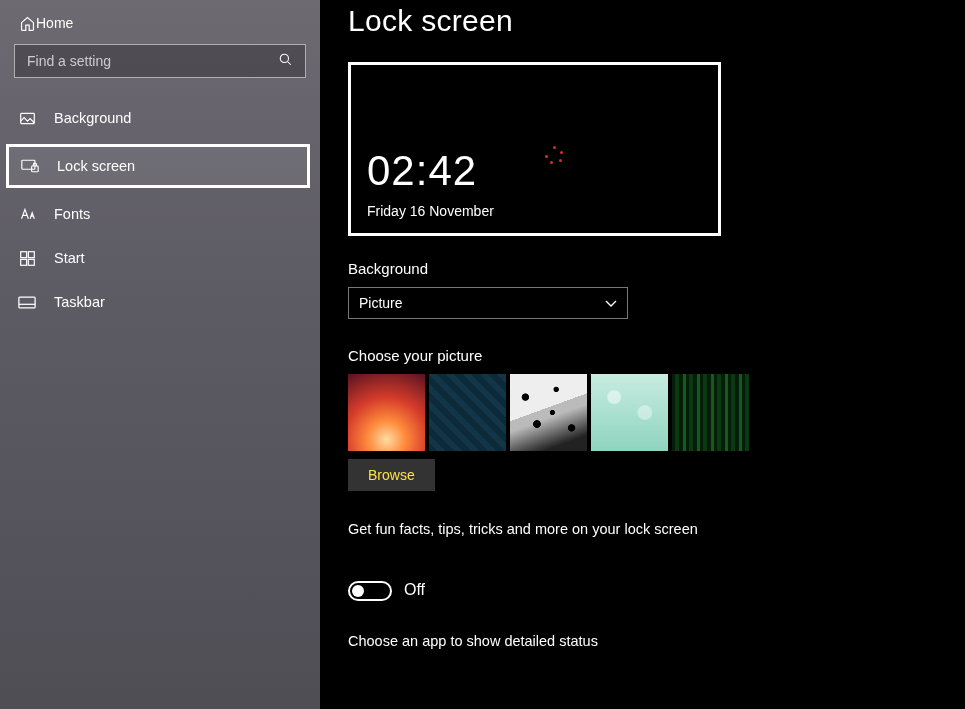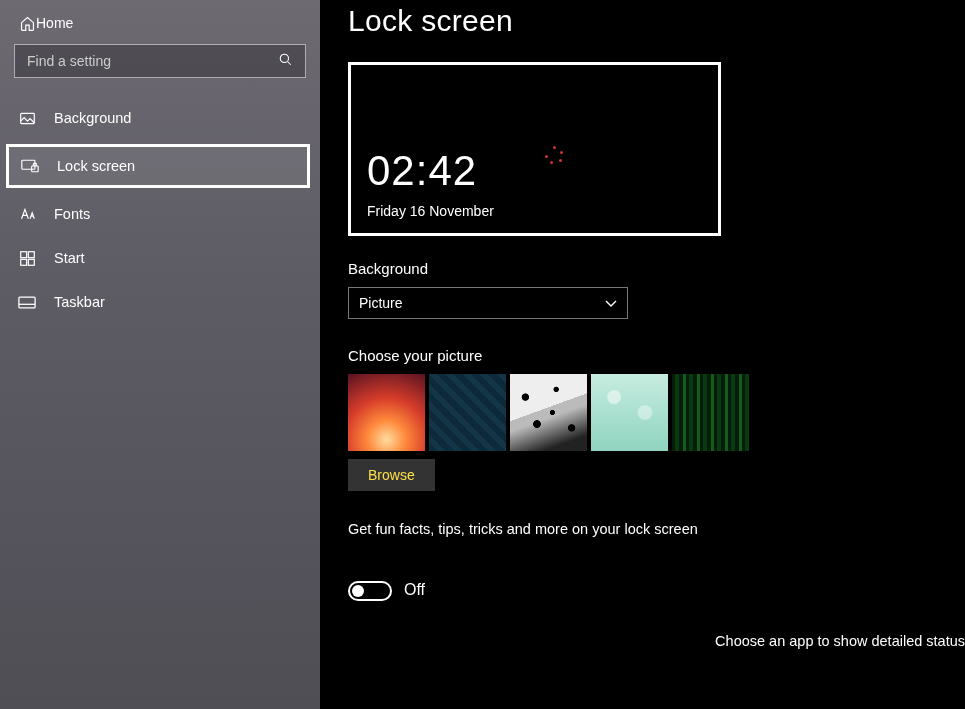--- a/index.html
+++ b/index.html
@@ -149,21 +149,21 @@
   .fun-label { font-size:14.5px; margin-bottom:20px;}
   .toggle-row { display:flex; gap:12px; margin-bottom:32px;margin-top:44px;}
   .toggle {
     width:44px; height:20px; border:2px solid #fff; border-radius:12px;
     position:relative; cursor:pointer;
   }
   .toggle .knob{
     position:absolute; left:2px; top:2px; width:12px;height:12px; border-radius:50%;
     background:#fff;
   }
-  .status-label { font-size:14.5px;text-align:right; }
+  .status-label { font-size:14.5px; }
   
   svg { stroke:#fff; fill:none; stroke-width:1.4; }
 </style>
 </head>
 <body>
 
 <div class="sidebar">
 
   <div class="home-row">
     <span class="icon">

